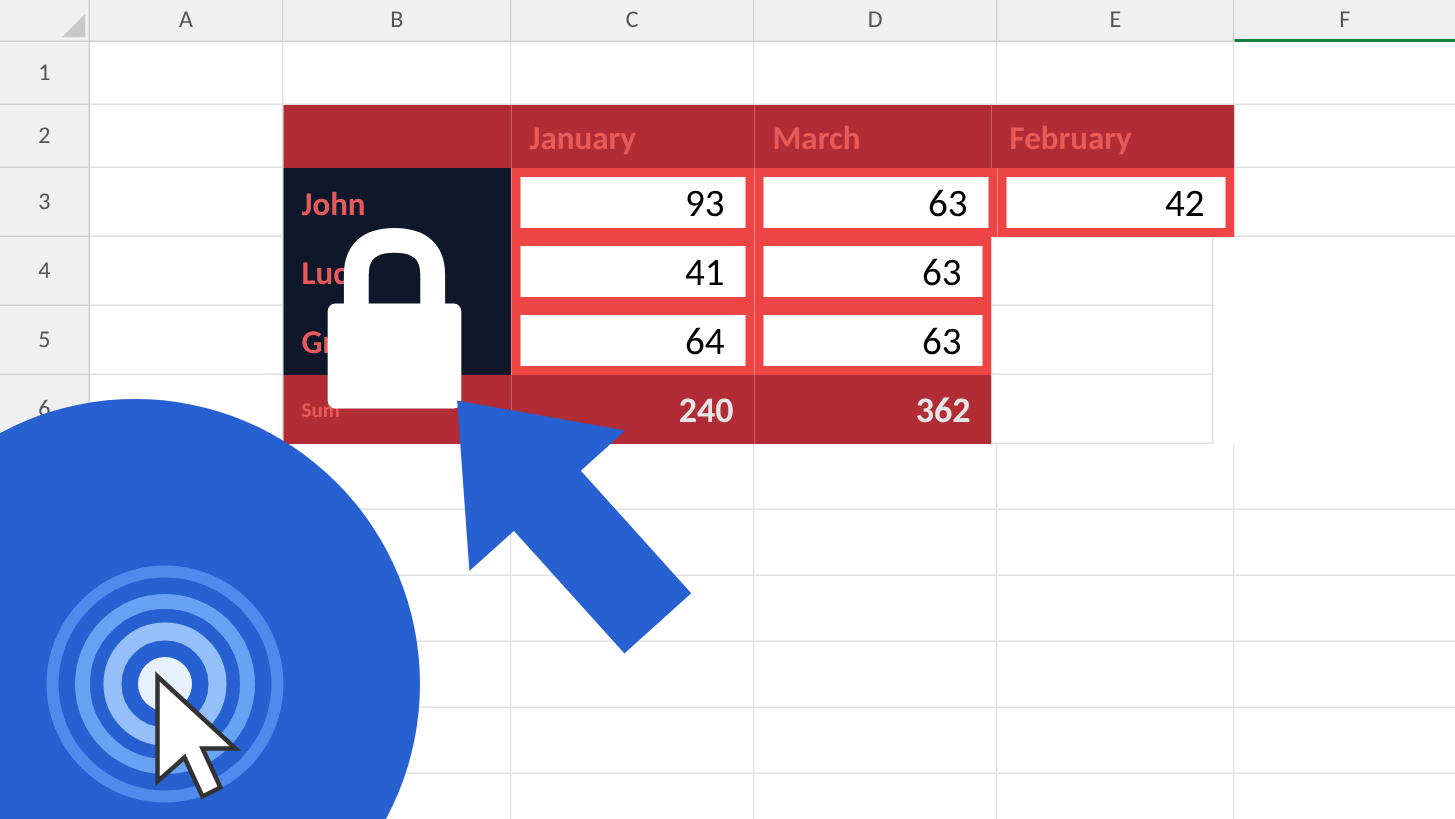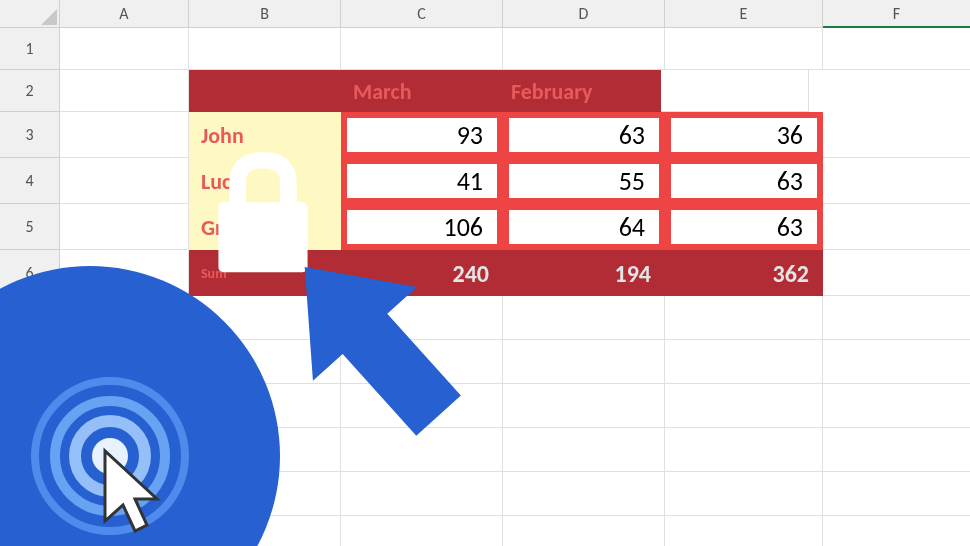--- a/index.html
+++ b/index.html
@@ -102,21 +102,21 @@
     .cell.month-cell {
       background: #b22c36;
       color: #e85a5a;
       font-weight: bold;
       justify-content: flex-start;
       font-size: 22px;
       border: none;
       padding-left: 12px;
     }
     .cell.name-cell {
-      background: #fef9c3;
+      background: #0f172a;
       color: #e85a5a;
       font-weight: bold;
       justify-content: flex-start;
       font-size: 22px;
       border: none;
       padding-left: 12px;
     }
     .cell.data-cell {
       background: #ffffff;
       border: 6px solid #ef4444;
@@ -233,57 +233,55 @@
       <div class="cell w-b h1"></div>
       <div class="cell w-c h1"></div>
       <div class="cell w-d h1"></div>
       <div class="cell w-e h1"></div>
       <div class="cell w-f h1"></div>
     </div>
 
     <div class="grid-row">
       <div class="cell w-a h2"></div>
       <div class="cell header-cell w-b h2"></div>
+      <div class="cell month-cell w-c h2">January</div>
       <div class="cell month-cell w-e h2">March</div>
       <div class="cell month-cell w-d h2">February</div>
       <div class="cell w-f h2"></div>
     </div>
 
     <div class="grid-row">
       <div class="cell w-a h3"></div>
       <div class="cell name-cell w-b h3">John</div>
       <div class="cell data-cell w-c h3">93</div>
       <div class="cell data-cell w-d h3">63</div>
-      <div class="cell data-cell w-e h3">36</div>
+      <div class="cell data-cell w-e h3">42</div>
       <div class="cell w-f h3"></div>
     </div>
 
     <div class="grid-row">
       <div class="cell w-a h4"></div>
       <div class="cell name-cell w-b h4">Lucy</div>
       <div class="cell data-cell w-c h4">41</div>
-      <div class="cell data-cell w-d h4">55</div>
       <div class="cell data-cell w-e h4">63</div>
       <div class="cell w-f h4"></div>
     </div>
 
     <div class="grid-row">
       <div class="cell w-a h5"></div>
       <div class="cell name-cell w-b h5">Grace</div>
-      <div class="cell data-cell w-c h5">106</div>
       <div class="cell data-cell w-d h5">64</div>
       <div class="cell data-cell w-e h5">63</div>
       <div class="cell w-f h5"></div>
     </div>
 
     <div class="grid-row">
       <div class="cell w-a h6"></div>
       <div class="cell sum-label w-b h6">Sum</div>
       <div class="cell sum-val w-c h6">240</div>
-      <div class="cell sum-val w-d h6">194</div>
       <div class="cell sum-val w-e h6">362</div>
       <div class="cell w-f h6"></div>
     </div>
 
     <div class="grid-row">
         <div class="cell w-a hx"></div>
         <div class="cell w-b hx"></div>
         <div class="cell w-c hx"></div>
         <div class="cell w-d hx"></div>
         <div class="cell w-e hx"></div>

